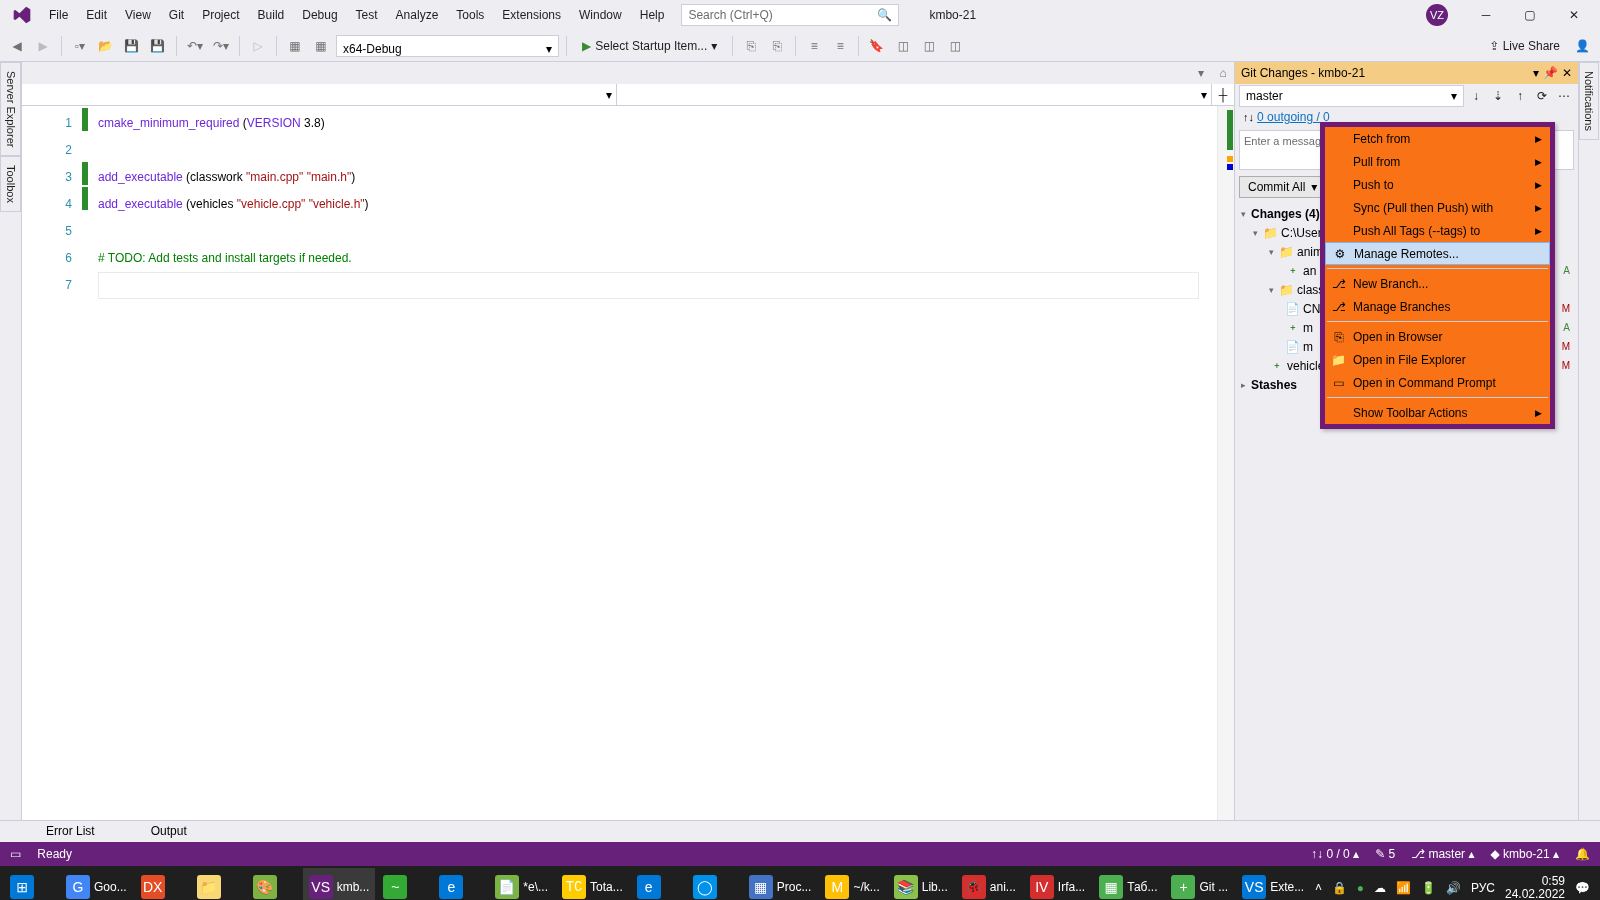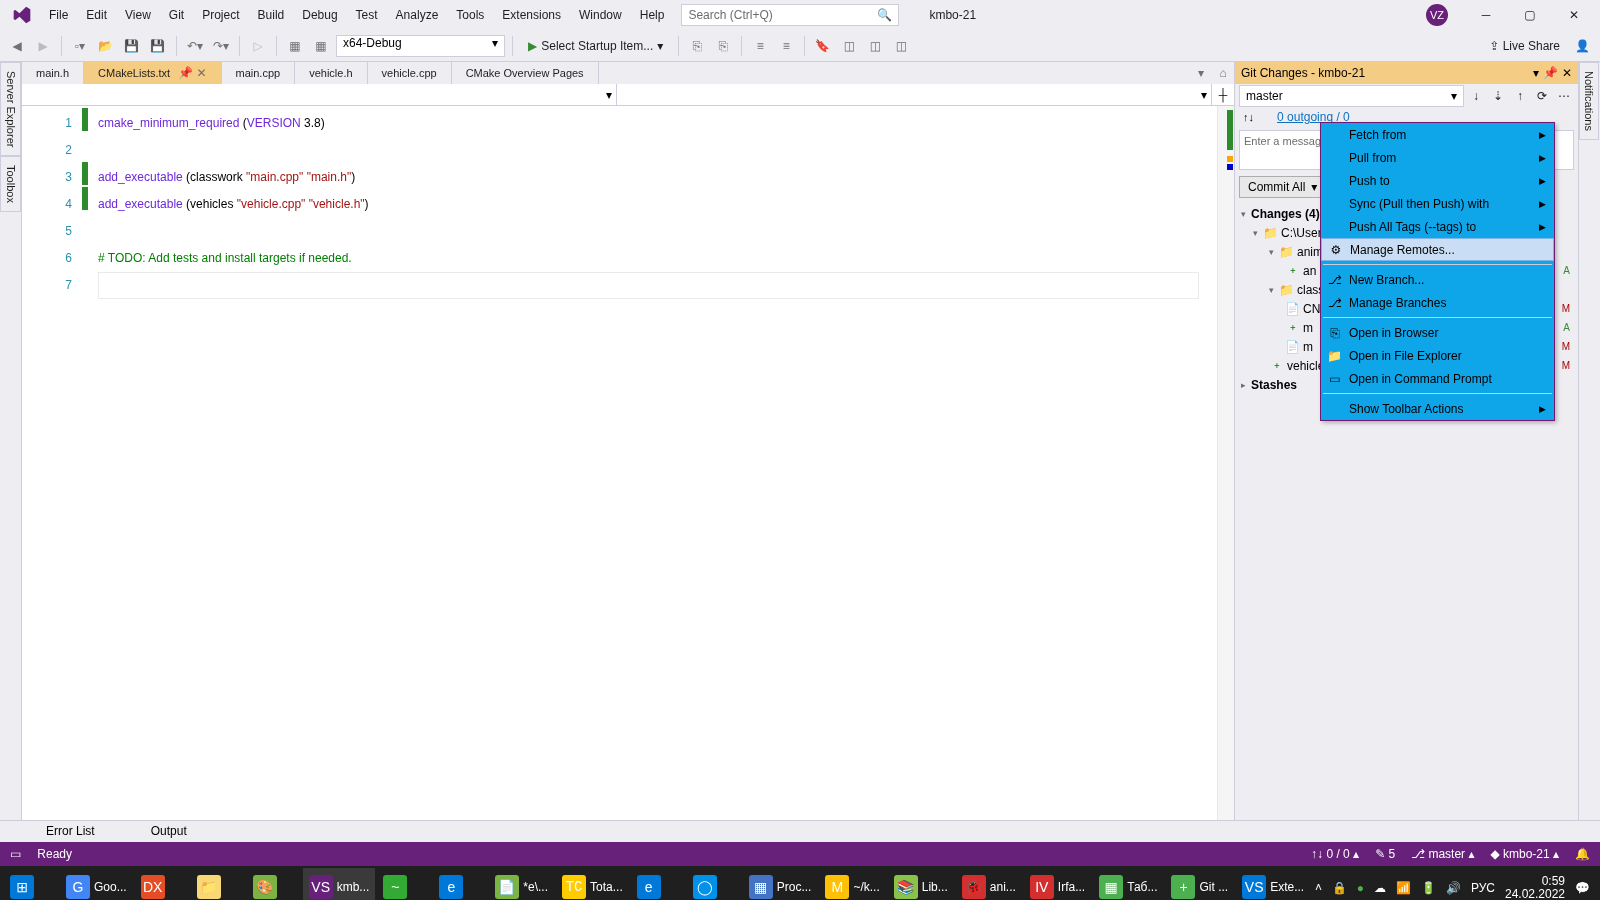--- a/index.html
+++ b/index.html
@@ -9,21 +9,21 @@
 .menu-item { padding:4px 9px; color:#1e1e1e; cursor:pointer; }
 .search-box { margin-left:8px; width:218px; height:22px; border:1px solid #cccedb; background:#fff; display:flex; align-items:center; padding:0 6px; color:#6d6d6d; }
 .search-box .mag { margin-left:auto; }
 .sln-name { margin-left:20px; padding:2px 10px; color:#1e1e1e; }
 .spacer { flex:1; }
 .avatar { width:22px; height:22px; border-radius:50%; background:#68217a; color:#fff; display:flex; align-items:center; justify-content:center; margin-right:16px; font-size:11px; }
 .winbtn { width:44px; height:30px; display:flex; align-items:center; justify-content:center; color:#1e1e1e; }
 .toolbar { height:32px; background:#eeeef2; border-bottom:1px solid #cccedb; display:flex; align-items:center; padding:0 6px; gap:4px; }
 .tb-btn { width:22px; height:22px; display:flex; align-items:center; justify-content:center; color:#717171; border:1px solid transparent; }
 .tb-sep { width:1px; height:20px; background:#cccedb; margin:0 3px; }
-.config-combo { width:169px; height:22px; border:1px solid #cccedb; background:#fff; display:flex; align-items:flex-start; padding:0 6px; }
+.config-combo { width:223px; height:22px; border:1px solid #cccedb; background:#fff; display:flex; align-items:flex-end; padding:0 6px; }
 .start-btn { height:22px; display:flex; align-items:center; padding:0 8px; color:#1e1e1e; }
 .start-btn .play { color:#388a34; margin-right:4px; }
 .main { display:flex; height:758px; }
 .lrail { width:22px; background:#eeeef2; border-right:1px solid #cccedb; display:flex; flex-direction:column; }
 .rail-tab { writing-mode:vertical-rl; padding:8px 3px; color:#1e1e1e; font-size:11px; border:1px solid #cccedb; background:#eeeef2; }
 .rrail { width:22px; background:#eeeef2; border-left:1px solid #cccedb; }
 .editor-area { flex:1; display:flex; flex-direction:column; background:#fff; }
 .tabs { height:22px; background:#eeeef2; display:flex; }
 .tab { padding:3px 14px; background:#eeeef2; color:#1e1e1e; border-right:1px solid #cccedb; cursor:pointer; font-size:11px; display:flex; align-items:center; }
 .tab.active { background:#f5cc84; }
@@ -45,21 +45,21 @@
 .scrollbar-v .mk { position:absolute; right:1px; width:6px; height:10px; }
 .ed-status { height:22px; border-top:1px solid #cccedb; background:#eeeef2; display:flex; align-items:center; padding:0 8px; gap:14px; font-size:11px; }
 .ed-status .ok-ico { width:12px;height:12px;border-radius:50%;background:#388a34;color:#fff;display:inline-flex;align-items:center;justify-content:center;font-size:9px; }
 .side-panel { width:344px; background:#eeeef2; border-left:1px solid #cccedb; display:flex; flex-direction:column; }
 .panel-title { height:22px; background:#f5cc84; display:flex; align-items:center; padding:0 6px; font-size:11px; }
 .panel-title .btns { margin-left:auto; display:flex; gap:4px; }
 .branch-row { height:24px; display:flex; align-items:center; padding:4px; gap:2px; }
 .branch-combo { flex:1; height:22px; border:1px solid #cccedb; background:#fff; display:flex; align-items:center; padding:0 6px; }
 .icon-btn { width:20px; height:20px; display:flex; align-items:center; justify-content:center; color:#1e1e1e; }
 .link-row { padding:2px 8px; font-size:11px; }
-.link-row a { color:#0e70c0; text-decoration:underline;margin-left:20px; }
+.link-row a { color:#0e70c0; text-decoration:underline; }
 .msg-box { margin:4px; height:40px; border:1px solid #cccedb; background:#fff; padding:4px; color:#6d6d6d; font-size:11px; }
 .commit-row { margin:2px 4px; display:flex; }
 .commit-btn { height:22px; border:1px solid #adadad; background:#e8e8e8; padding:0 8px; display:flex; align-items:center; font-size:11px; }
 .tree { padding:4px 2px; font-size:11px; flex:1; overflow:hidden; }
 .tree-row { display:flex; align-items:center; height:19px; padding-left:4px; }
 .tree-row .arr { width:10px; font-size:9px; color:#6d6d6d; }
 .tree-row .ico { width:16px; display:inline-flex; justify-content:center; margin-right:2px; }
 .tree-row .st { margin-left:auto; margin-right:6px; color:#a00; font-size:10px; }
 .bottom-tabs { height:22px; background:#eeeef2; display:flex; }
 .btab { padding:3px 10px; font-size:11px; border:1px solid #cccedb; background:#fff; }
@@ -67,21 +67,21 @@
 .bottom-panel-tabs { height:22px; background:#eeeef2; border-top:1px solid #cccedb; display:flex; font-size:11px;}
 .bpt { padding:3px 10px;margin-left:36px; }
 .statusbar { height:24px; background:#68217a; color:#fff; display:flex; align-items:center; padding:0 10px; font-size:11px; gap:16px; }
 .statusbar .r { margin-left:auto; display:flex; gap:16px; align-items:center;}
 .taskbar { height:44px; background:#1f1f1f; display:flex; align-items:center; padding:0 4px; gap:2px; }
 .tb-item { height:40px; min-width:54px; padding:0 6px; display:flex; align-items:center; gap:4px; color:#fff; font-size:11px; border-bottom:2px solid transparent;}
 .tb-item.active { background:#3a3a3a; border-bottom:2px solid #76b9ed;}
 .tb-ico { width:24px; height:24px; border-radius:3px; display:flex; align-items:center; justify-content:center; font-size:14px; }
 .tray { margin-left:auto; display:flex; align-items:center; gap:10px; color:#fff; font-size:11px; padding-right:6px;}
 .clock { text-align:right; line-height:13px; font-size:11px;}
-.context-menu { position:absolute; top:122px; left:1320px; width:235px; background:#0ea5e9; border:1px solid #701a75; box-shadow:2px 2px 4px rgba(0,0,0,0.25); z-index:100; }
+.context-menu { position:absolute; top:122px; left:1320px; width:235px; background:#f97316; border:5px solid #701a75; box-shadow:2px 2px 4px rgba(0,0,0,0.25); z-index:100; }
 .cm-item { height:23px; display:flex; align-items:center; padding:0 24px 0 28px; font-size:12px; position:relative; }
 .cm-item.hl { background:#c9def5; border:1px solid #7eb4ea; }
 .cm-item .sub { position:absolute; right:8px; font-size:9px; }
 .cm-item .cico { position:absolute; left:6px; width:16px; text-align:center; }
 .cm-sep { height:1px; background:#cccedb; margin:3px 2px; }
 .folder-ico{color:#dcb67a;}
 .badge-add{color:#388a34;font-weight:bold;font-size:9px;}
 </style>
 </head>
 <body>
@@ -148,28 +148,20 @@
 </div>
 
 <div class="main">
   <div class="lrail">
     <div class="rail-tab">Server Explorer</div>
     <div class="rail-tab">Toolbox</div>
   </div>
 
   <div class="editor-area">
     <div class="tabs">
-      <div id="tabs-host" style="display: flex;">
-          <div class="tab">main.h</div>
-          <div class="tab active">CMakeLists.txt<span class="x">📌 ✕</span></div>
-          <div class="tab">main.cpp</div>
-          <div class="tab">vehicle.h</div>
-          <div class="tab">vehicle.cpp</div>
-          <div class="tab">CMake Overview Pages</div>
-        </div>
       <div class="spacer"></div>
       <div class="tb-btn">▾</div>
       <div class="tb-btn">⌂</div>
     </div>
     <div class="nav-bar">
       <div class="nav-combo">▾</div>
       <div class="nav-combo">▾</div>
       <div style="width:22px;display:flex;align-items:center;justify-content:center">┼</div>
     </div>
     <div class="code-area">

